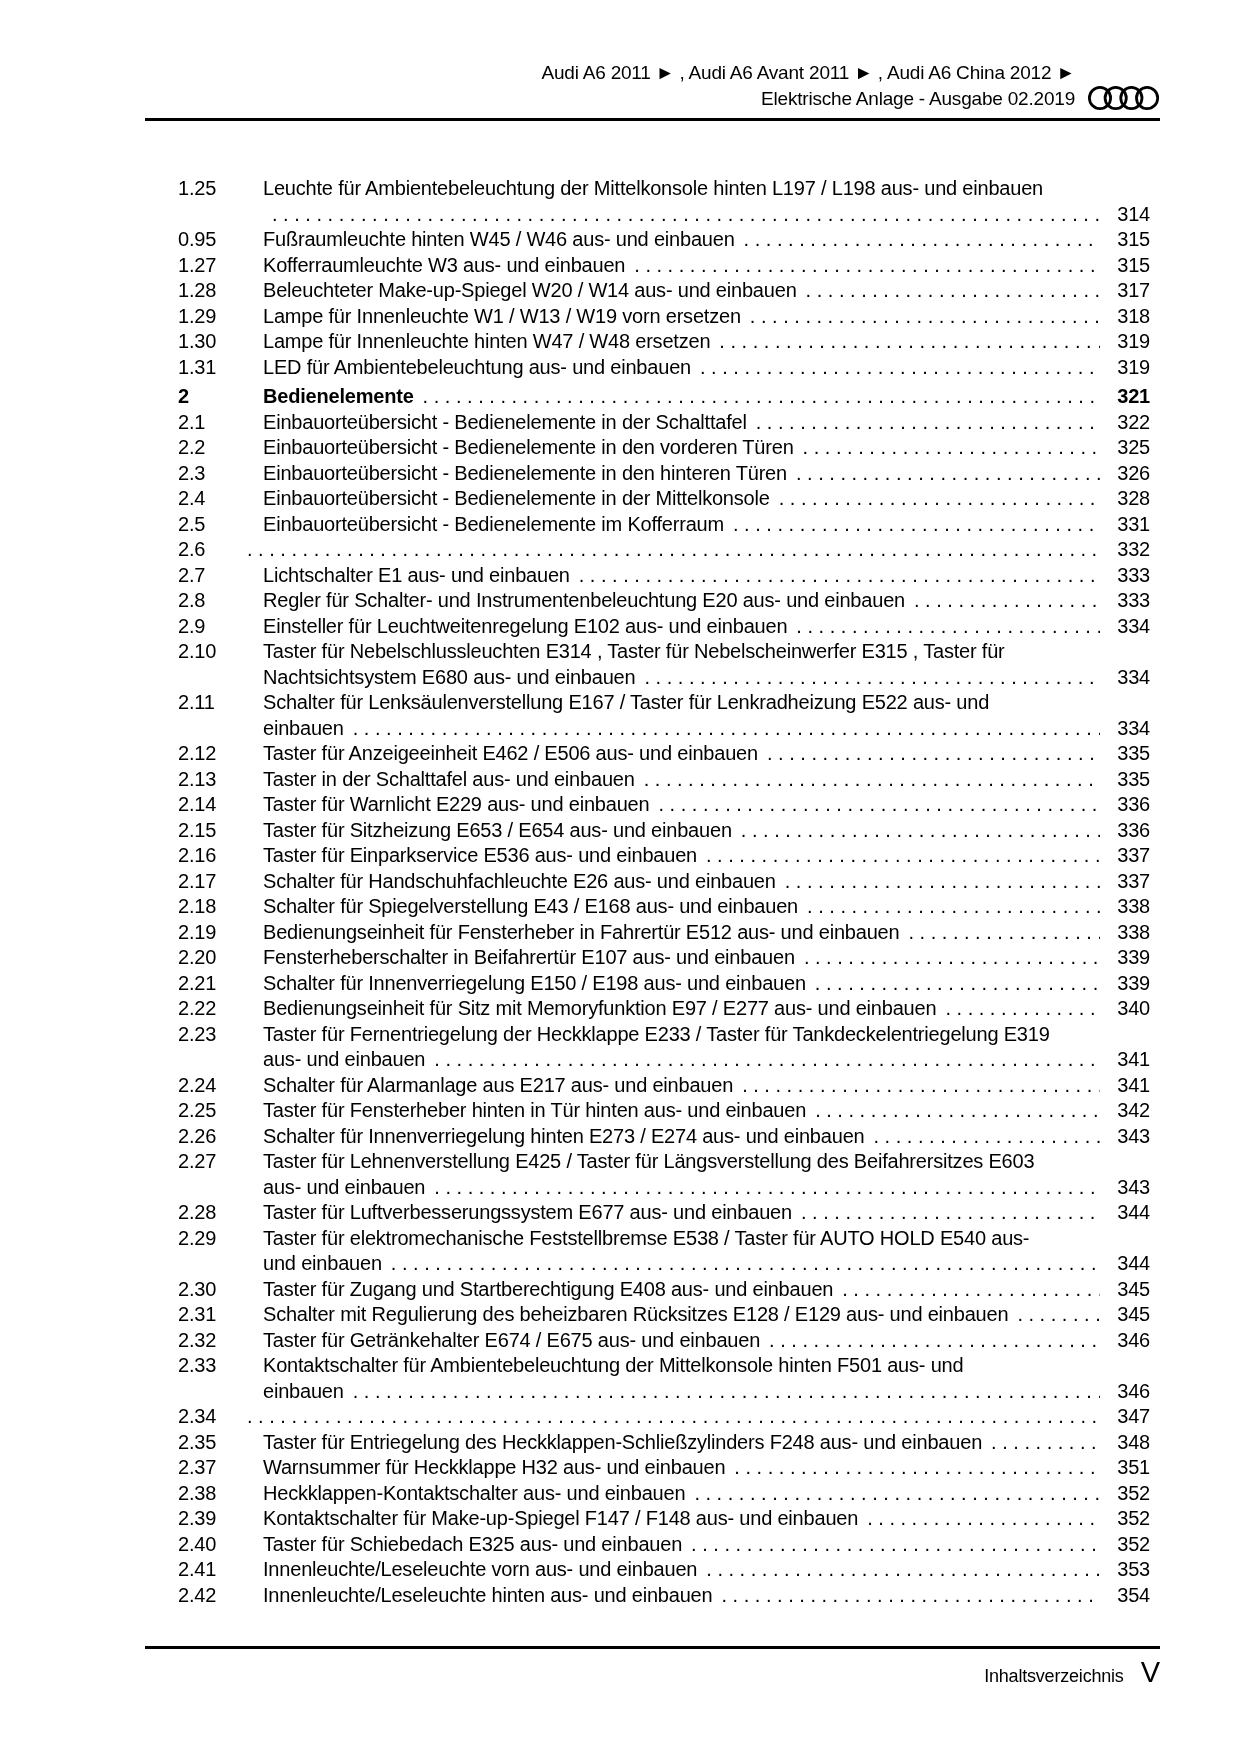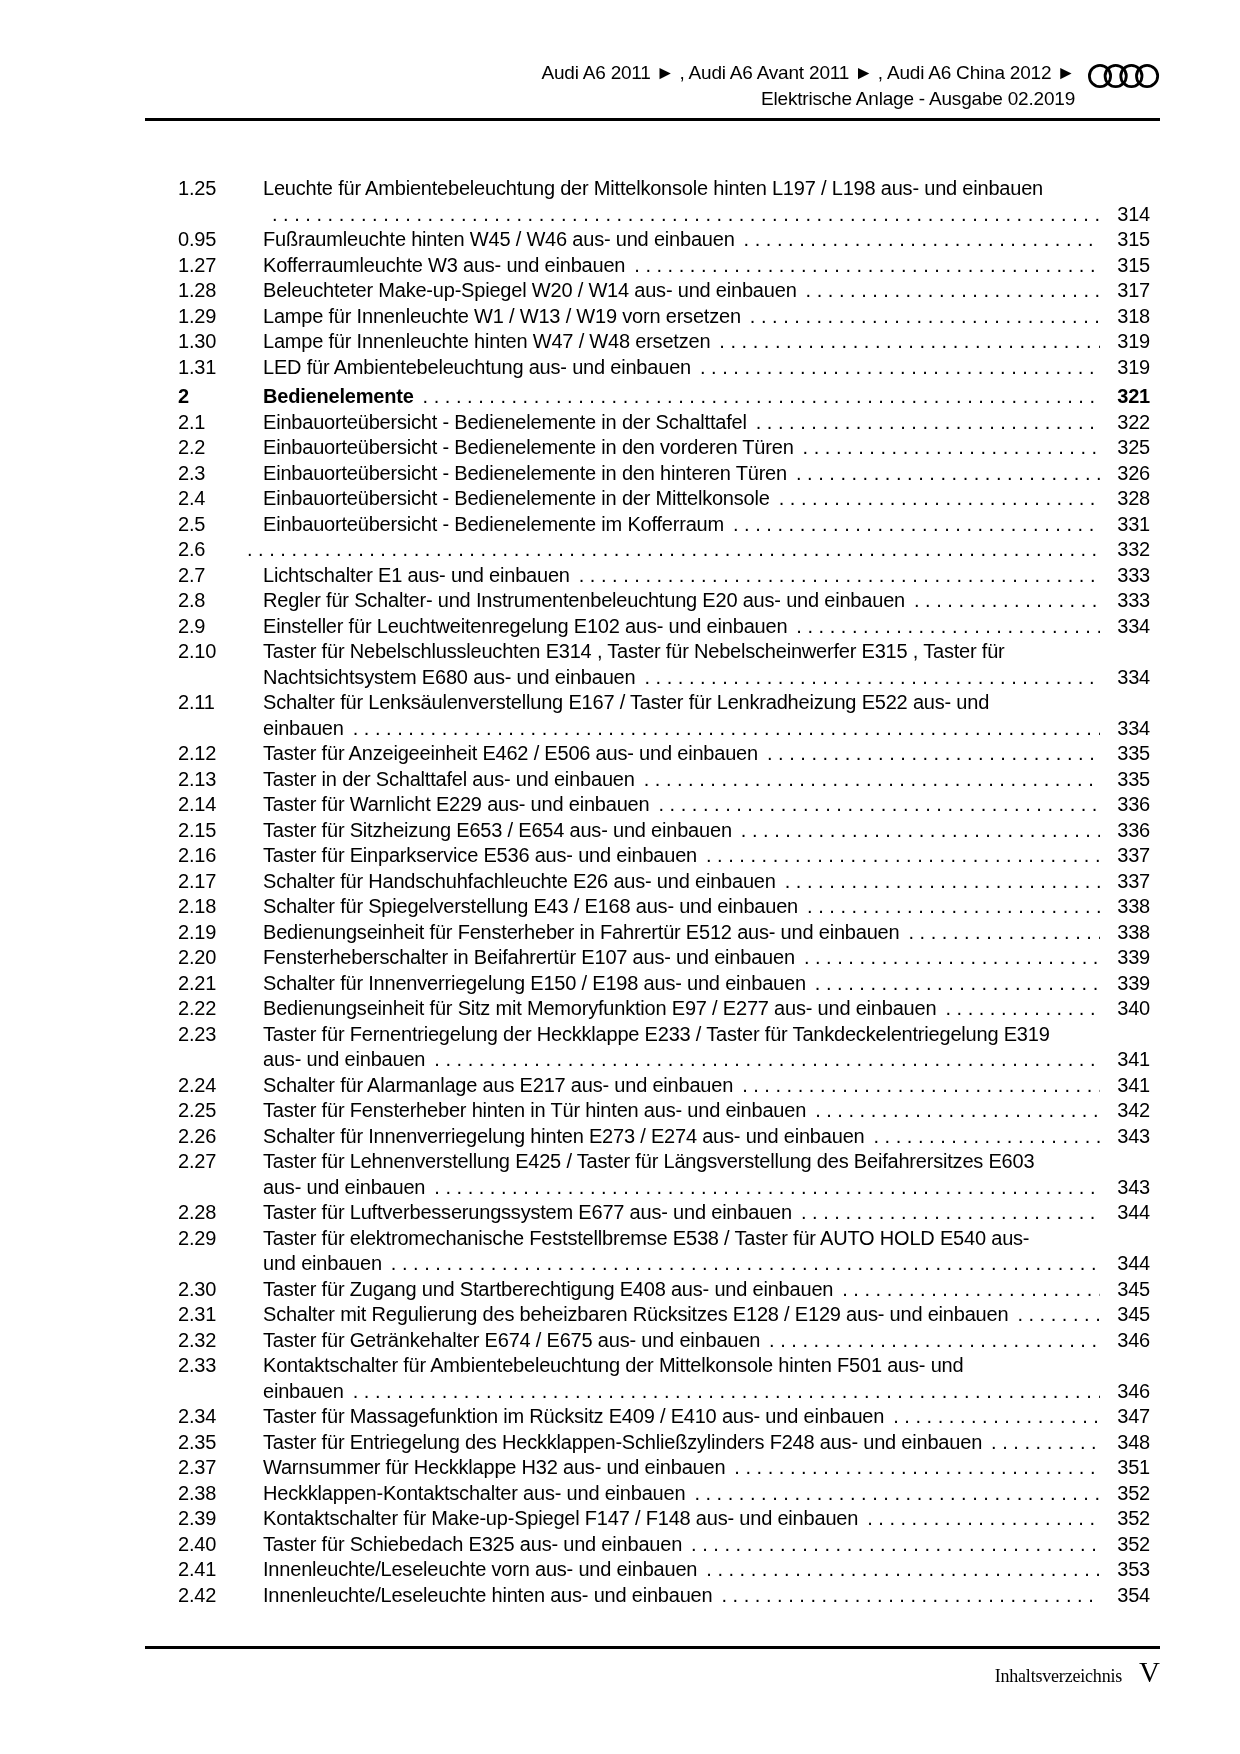--- a/index.html
+++ b/index.html
@@ -14,21 +14,21 @@
     height: 1754px;
     background: #fff;
     overflow: hidden;
   }
   
   .header {
     position: absolute;
     top: 60px; left: 145px; width: 1015px;
     display: flex;
     justify-content: flex-end;
-    align-items: flex-start;
+    align-items: flex-end;
   }
   .header-lines {
     text-align: right;
     font-size: 19px;
     line-height: 26px;
     letter-spacing: -0.2px;
     white-space: nowrap;
   }
   .logo-svg { width: 72px; height: 28px; margin-left: 13px; margin-top: 2px; }
   .rule-top {
@@ -69,21 +69,20 @@
     position: absolute;
     top: 1646px; left: 145px; width: 1015px; height: 3px;
     background: #000;
   }
   .footer {
     position: absolute;
     top: 1656px; left: 145px; width: 1015px;
     display: flex;
     justify-content: flex-end;
     align-items: baseline;
-    font-family: Liberation Serif, serif;
   }
   .footer-label { font-size: 18px; letter-spacing: -0.2px; }
   .footer-page { font-size: 29px; margin-left: 17px; }
 </style>
 </head>
 <body>
 
 <div class="page">
 
   <div class="header">
@@ -570,21 +569,20 @@
             <span class="dots"></span>
             <span class="pg">346</span>
           </div>
         </div>
   </div>
 
   <div class="row">
     <span class="num">2.34</span>
     <div class="body">
           <div class="line">
-            <span class="t">Taster für Massagefunktion im Rücksitz E409 / E410 aus- und einbauen</span>
             <span class="dots"></span>
             <span class="pg">347</span>
           </div>
         </div>
   </div>
 
   <div class="row">
     <span class="num">2.35</span>
     <div class="body">
           <div class="line">

